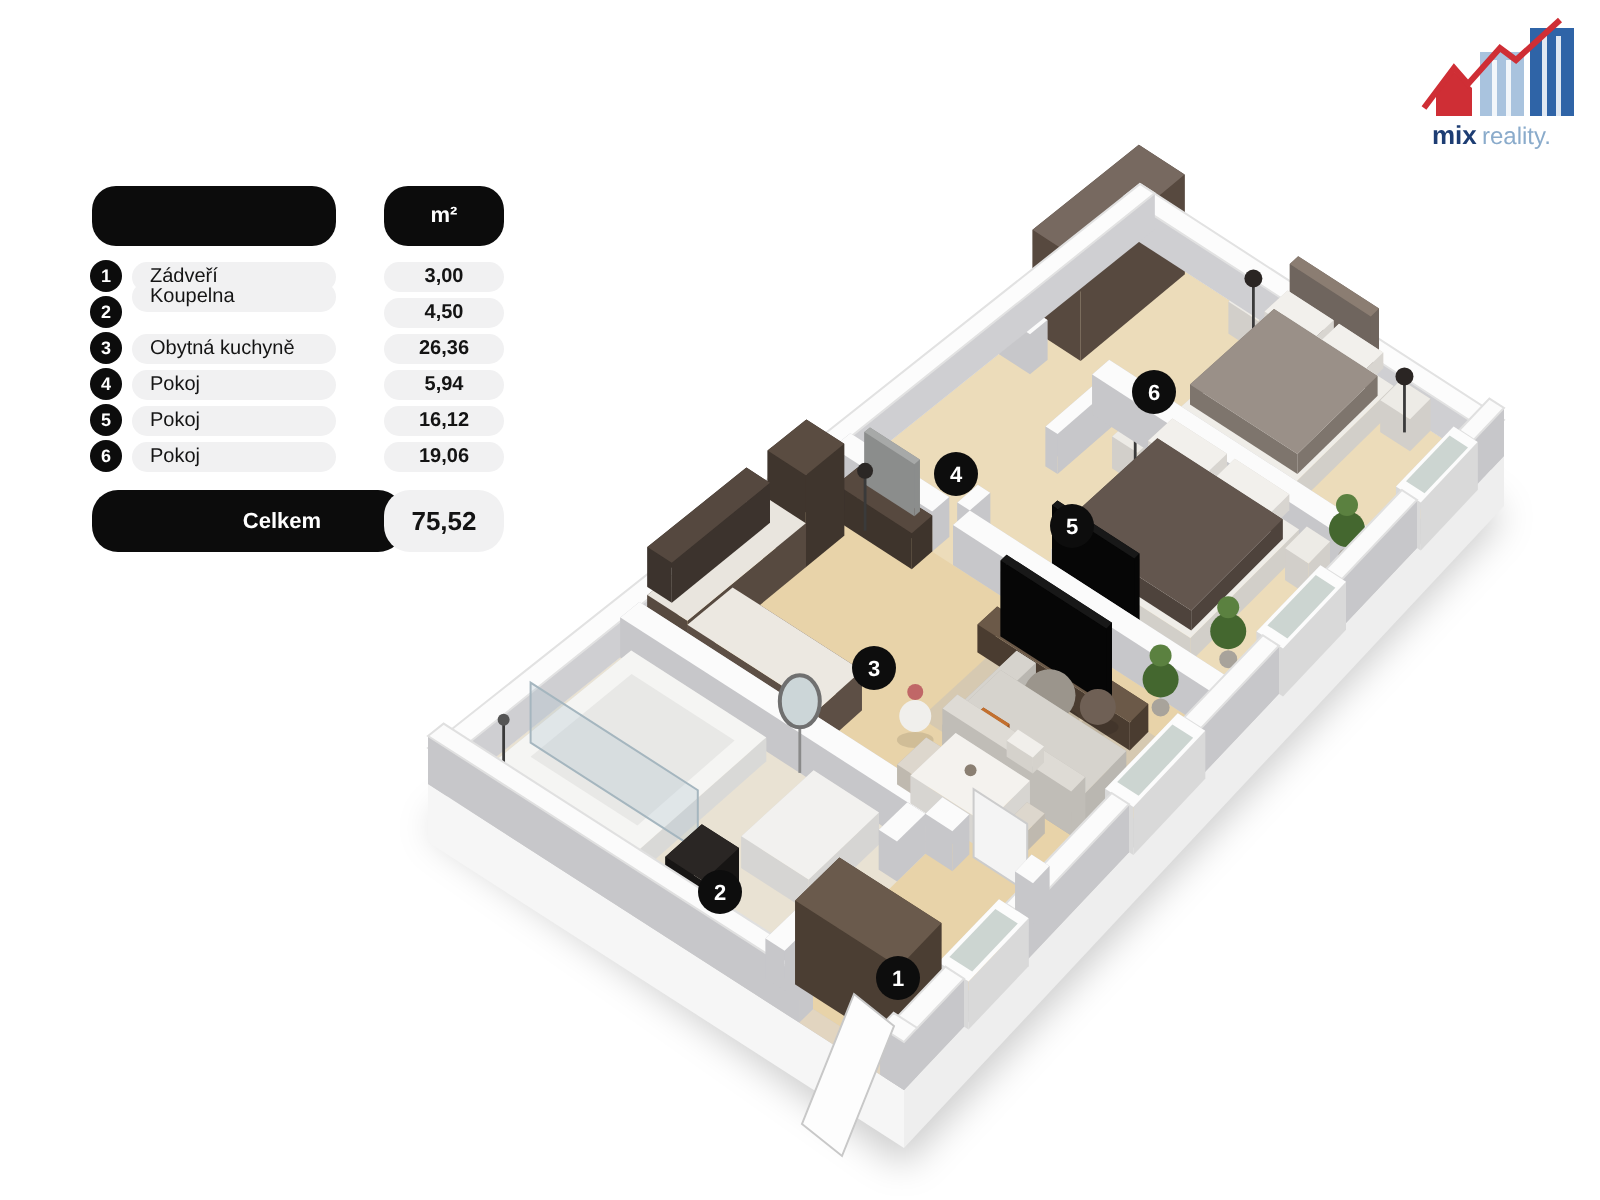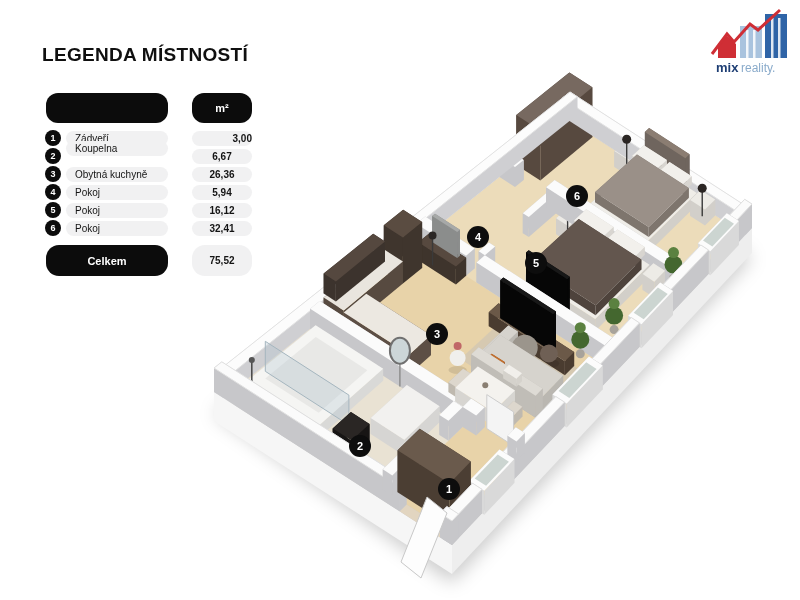--- a/index.html
+++ b/index.html
@@ -14,23 +14,23 @@
             display:flex;align-items:center;justify-content:center;}
   .legend-row{position:absolute;left:0;top:0;height:16px;}
   .num-badge{position:absolute;left:45px;width:16px;height:16px;border-radius:50%;background:#0c0c0c;
              color:#fff;font-size:9px;font-weight:700;display:flex;align-items:center;justify-content:center;}
   .name-pill{position:absolute;left:66px;width:102px;height:15px;border-radius:8px;background:#f1f1f2;
              font-size:10px;font-weight:400;color:#141414;line-height:15px;padding-left:9px;box-sizing:border-box;
              white-space:nowrap;}
   .area-pill{position:absolute;left:192px;width:60px;height:15px;border-radius:8px;background:#f1f1f2;
              font-size:10px;font-weight:700;color:#141414;line-height:15px;text-align:center;}
   .total-label{position:absolute;left:46px;top:245px;width:122px;height:31px;border-radius:13px;background:#0c0c0c;
-             color:#fff;font-size:11px;font-weight:700;display:flex;align-items:center;justify-content:center;}
+             color:#fff;font-size:11px;font-weight:700;display:flex;align-items:center;justify-content:center;padding-left:34px;}
   .total-area{position:absolute;left:192px;top:245px;width:60px;height:31px;border-radius:13px;background:#f1f1f2;
-             font-size:10px;font-weight:700;color:#141414;display:flex;align-items:center;justify-content:center;}
+             font-size:13px;font-weight:700;color:#141414;display:flex;align-items:center;justify-content:center;}
   .logo{position:absolute;left:692px;top:6px;}
 </style>
 </head>
 <body>
 
 <div id="stage">
 
   <svg id="plan-svg" width="800" height="600" viewBox="0 0 800 600">
     <defs>
       <filter id="soft-blur" x="-20%" y="-20%" width="140%" height="140%">
@@ -598,55 +598,54 @@
           <circle cx="536" cy="263" r="11" fill="#0d0d0d"></circle>
           <text x="536" y="267" text-anchor="middle" font-size="11" font-weight="700" font-family="Liberation Sans, sans-serif" fill="#ffffff">5</text>
         </g>
         <g>
           <circle cx="577" cy="196" r="11" fill="#0d0d0d"></circle>
           <text x="577" y="200" text-anchor="middle" font-size="11" font-weight="700" font-family="Liberation Sans, sans-serif" fill="#ffffff">6</text>
         </g>
       </g>
   </svg>
 
-  <div class="page-title">LEGENDA MÍSTNOSTÍ</div>
 
   <div class="hdr-pill hdr-name"></div>
   <div class="hdr-pill hdr-unit">m²</div>
 
   <div id="legend-rows">
       <div class="legend-row">
         <div class="num-badge" style="top: 130px;">1</div>
         <div class="name-pill" style="top: 131px;">Zádveří</div>
-        <div class="area-pill" style="top: 131px; text-align: right;">3,00</div>
+        <div class="area-pill" style="top: 131px;">3,00</div>
       </div>
       <div class="legend-row">
         <div class="num-badge" style="top: 148px;">2</div>
         <div class="name-pill" style="top: 141px;">Koupelna</div>
-        <div class="area-pill" style="top: 149px;">6,67</div>
+        <div class="area-pill" style="top: 149px;">4,50</div>
       </div>
       <div class="legend-row">
         <div class="num-badge" style="top: 166px;">3</div>
         <div class="name-pill" style="top: 167px;">Obytná kuchyně</div>
         <div class="area-pill" style="top: 167px;">26,36</div>
       </div>
       <div class="legend-row">
         <div class="num-badge" style="top: 184px;">4</div>
         <div class="name-pill" style="top: 185px;">Pokoj</div>
         <div class="area-pill" style="top: 185px;">5,94</div>
       </div>
       <div class="legend-row">
         <div class="num-badge" style="top: 202px;">5</div>
         <div class="name-pill" style="top: 203px;">Pokoj</div>
         <div class="area-pill" style="top: 203px;">16,12</div>
       </div>
       <div class="legend-row">
         <div class="num-badge" style="top: 220px;">6</div>
         <div class="name-pill" style="top: 221px;">Pokoj</div>
-        <div class="area-pill" style="top: 221px;">32,41</div>
+        <div class="area-pill" style="top: 221px;">19,06</div>
       </div>
     </div>
 
   <div class="total-label">Celkem</div>
   <div class="total-area">75,52</div>
 
   <svg class="logo" width="108" height="74" viewBox="0 0 108 74">
     <polygon points="26,38 35,30 44,38 44,52 26,52" fill="#cf2e35"></polygon>
     <rect x="48" y="20" width="22" height="32" fill="#a9c3de"></rect>
     <rect x="54" y="24" width="2.5" height="28" fill="#ffffff" opacity="0.85"></rect>

